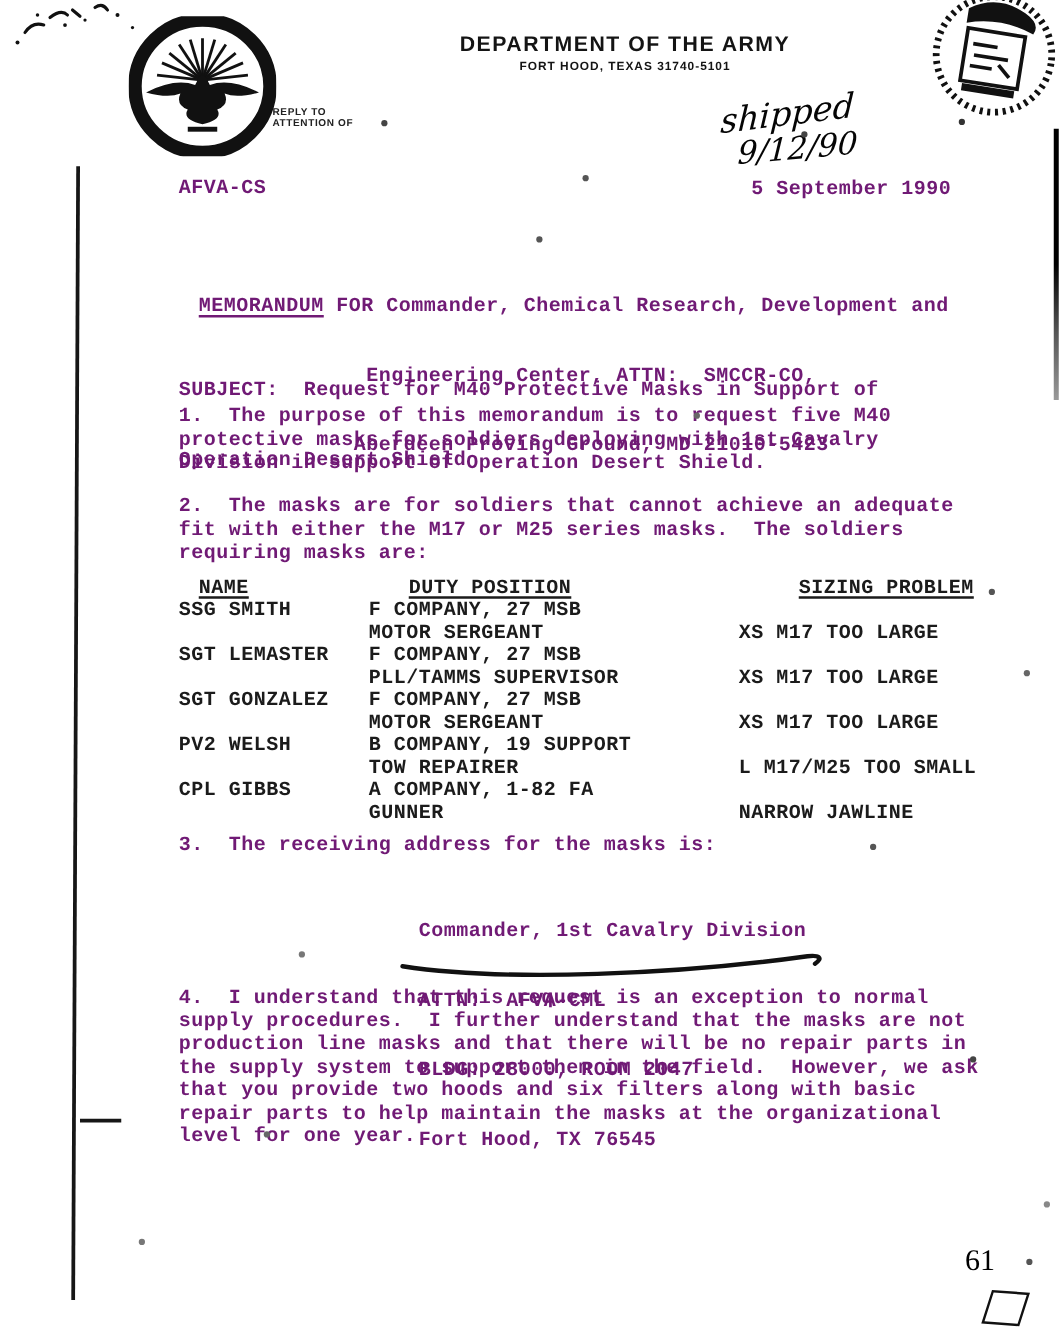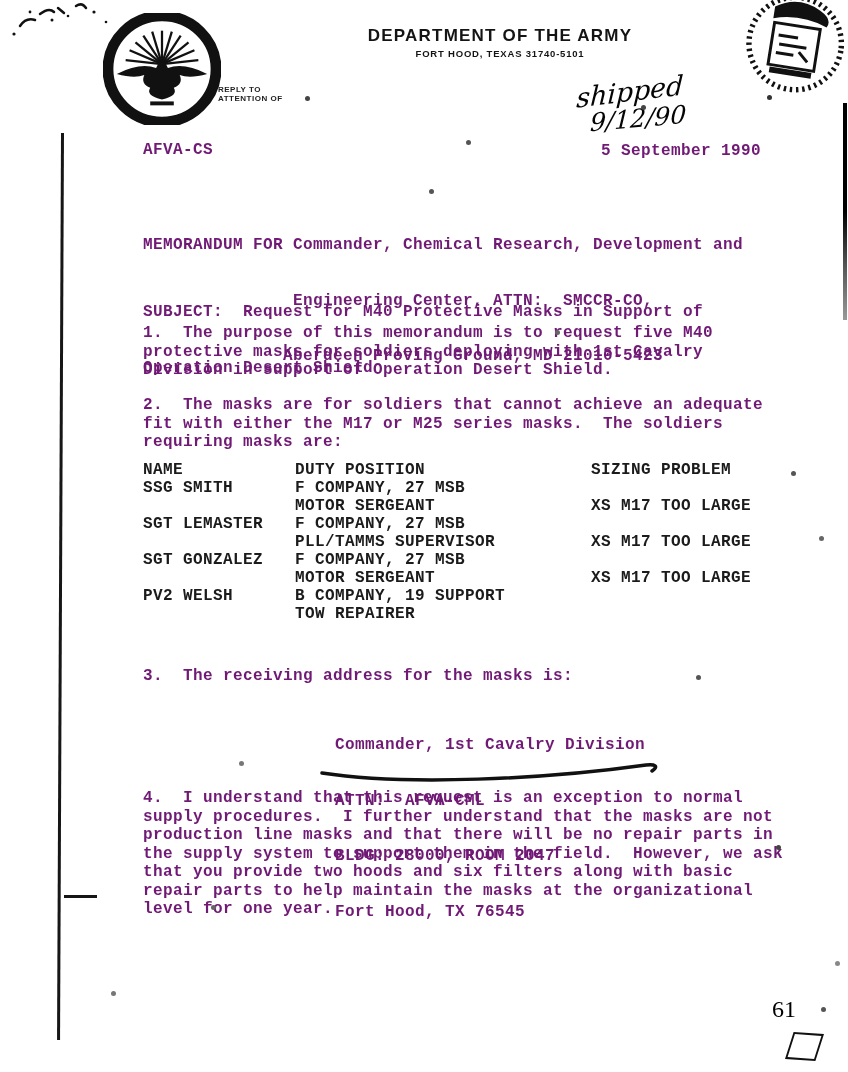--- a/index.html
+++ b/index.html
@@ -8,21 +8,21 @@
     overflow:hidden;margin:0 auto;
     font-family:"Liberation Mono","DejaVu Sans Mono",monospace;
     color:#1b1b1b;
   }
   .tw{
     position:absolute;
     font-family:"Liberation Mono","DejaVu Sans Mono",monospace;
     font-weight:700;font-size:16px;line-height:18.5px;letter-spacing:.4px;
     color:#701a75;white-space:pre-wrap;
   }
-  .underline{text-decoration-thickness:2px;text-underline-offset:3px;}
+  .underline{text-decoration:underline;text-decoration-thickness:2px;text-underline-offset:3px;margin-left:16px;}
   
   .letterhead{position:absolute;left:330px;top:26px;width:340px;text-align:center;
     font-family:Liberation Sans, sans-serif;color:#141414;}
   .lh-agency{font-size:17px;font-weight:900;letter-spacing:1.2px;}
   .lh-sub{font-size:9.5px;font-weight:700;letter-spacing:.8px;margin-top:2px;}
   .replyto{position:absolute;left:218px;top:85px;
     font-family:"Liberation Sans",sans-serif;font-size:8px;font-weight:900;
     letter-spacing:.5px;line-height:9px;color:#222;}
   
   .hand{position:absolute;font-family:"DejaVu Serif",serif;font-style:italic;color:#050505;}
@@ -194,20 +194,33 @@
     </div>
     <div>
       <div class="tline">
           <span class="c-name">PV2 WELSH</span>
           <span class="c-duty">B COMPANY, 19 SUPPORT</span>
           <span class="c-size"></span>
         </div>
       <div class="tline">
           <span class="c-name"></span>
           <span class="c-duty">TOW REPAIRER</span>
+          <span class="c-size">L M17/M25 TOO SMALL</span>
+        </div>
+    </div>
+    <div>
+      <div class="tline">
+          <span class="c-name">CPL GIBBS</span>
+          <span class="c-duty">A COMPANY, 1-82 FA</span>
+          <span class="c-size"></span>
+        </div>
+      <div class="tline">
+          <span class="c-name"></span>
+          <span class="c-duty">GUNNER</span>
+          <span class="c-size">NARROW JAWLINE</span>
         </div>
     </div>
   </div>
 
   <div class="tw" style="left:143px;top:667px;width:680px;">3.  The receiving address for the masks is:</div>
   <div class="tw address">
     <div>Commander, 1st Cavalry Division</div>
     <div>ATTN:  AFVA-CML</div>
     <div>BLDG: 28000, ROOM 2047</div>
     <div>Fort Hood, TX 76545</div>

